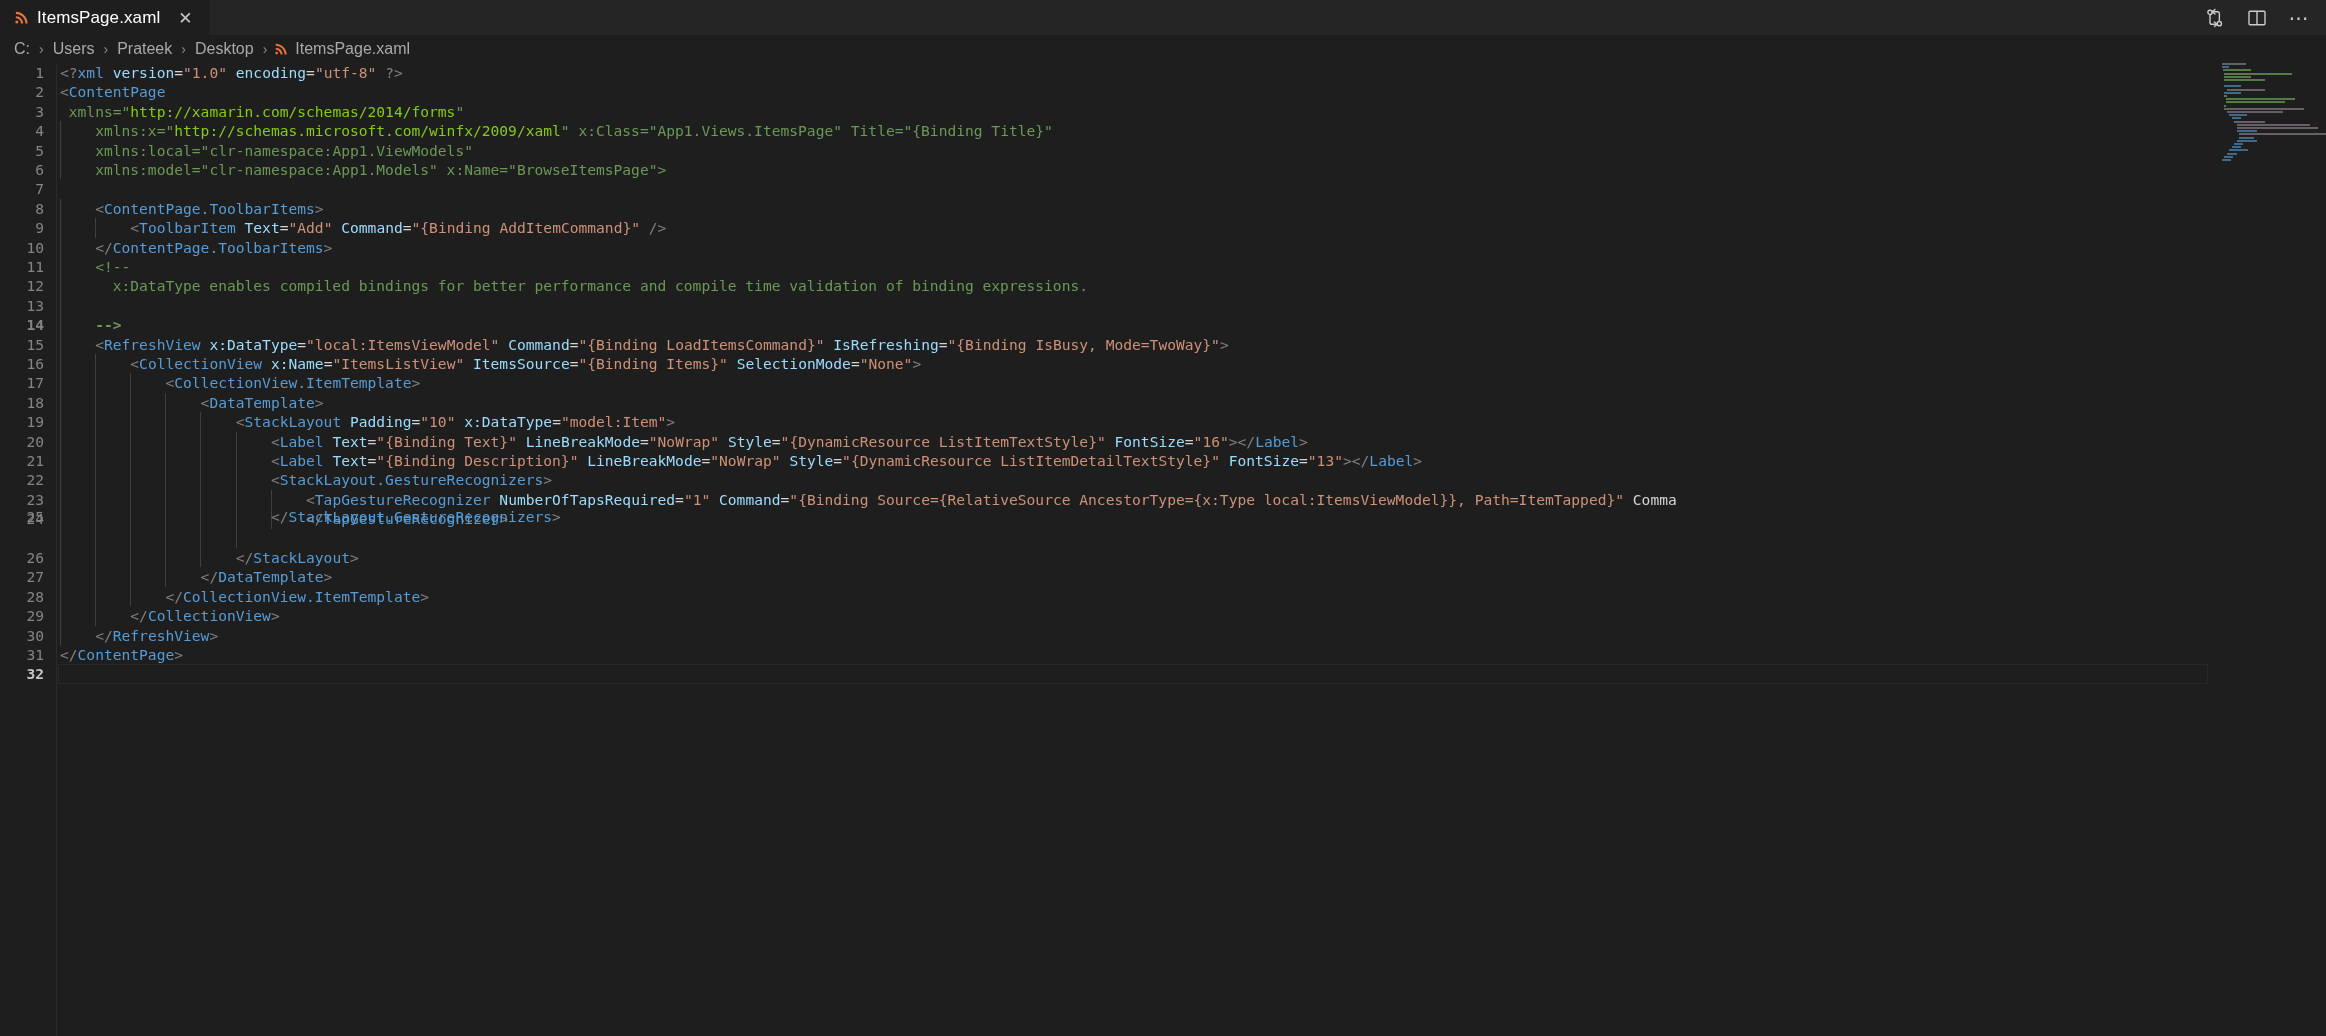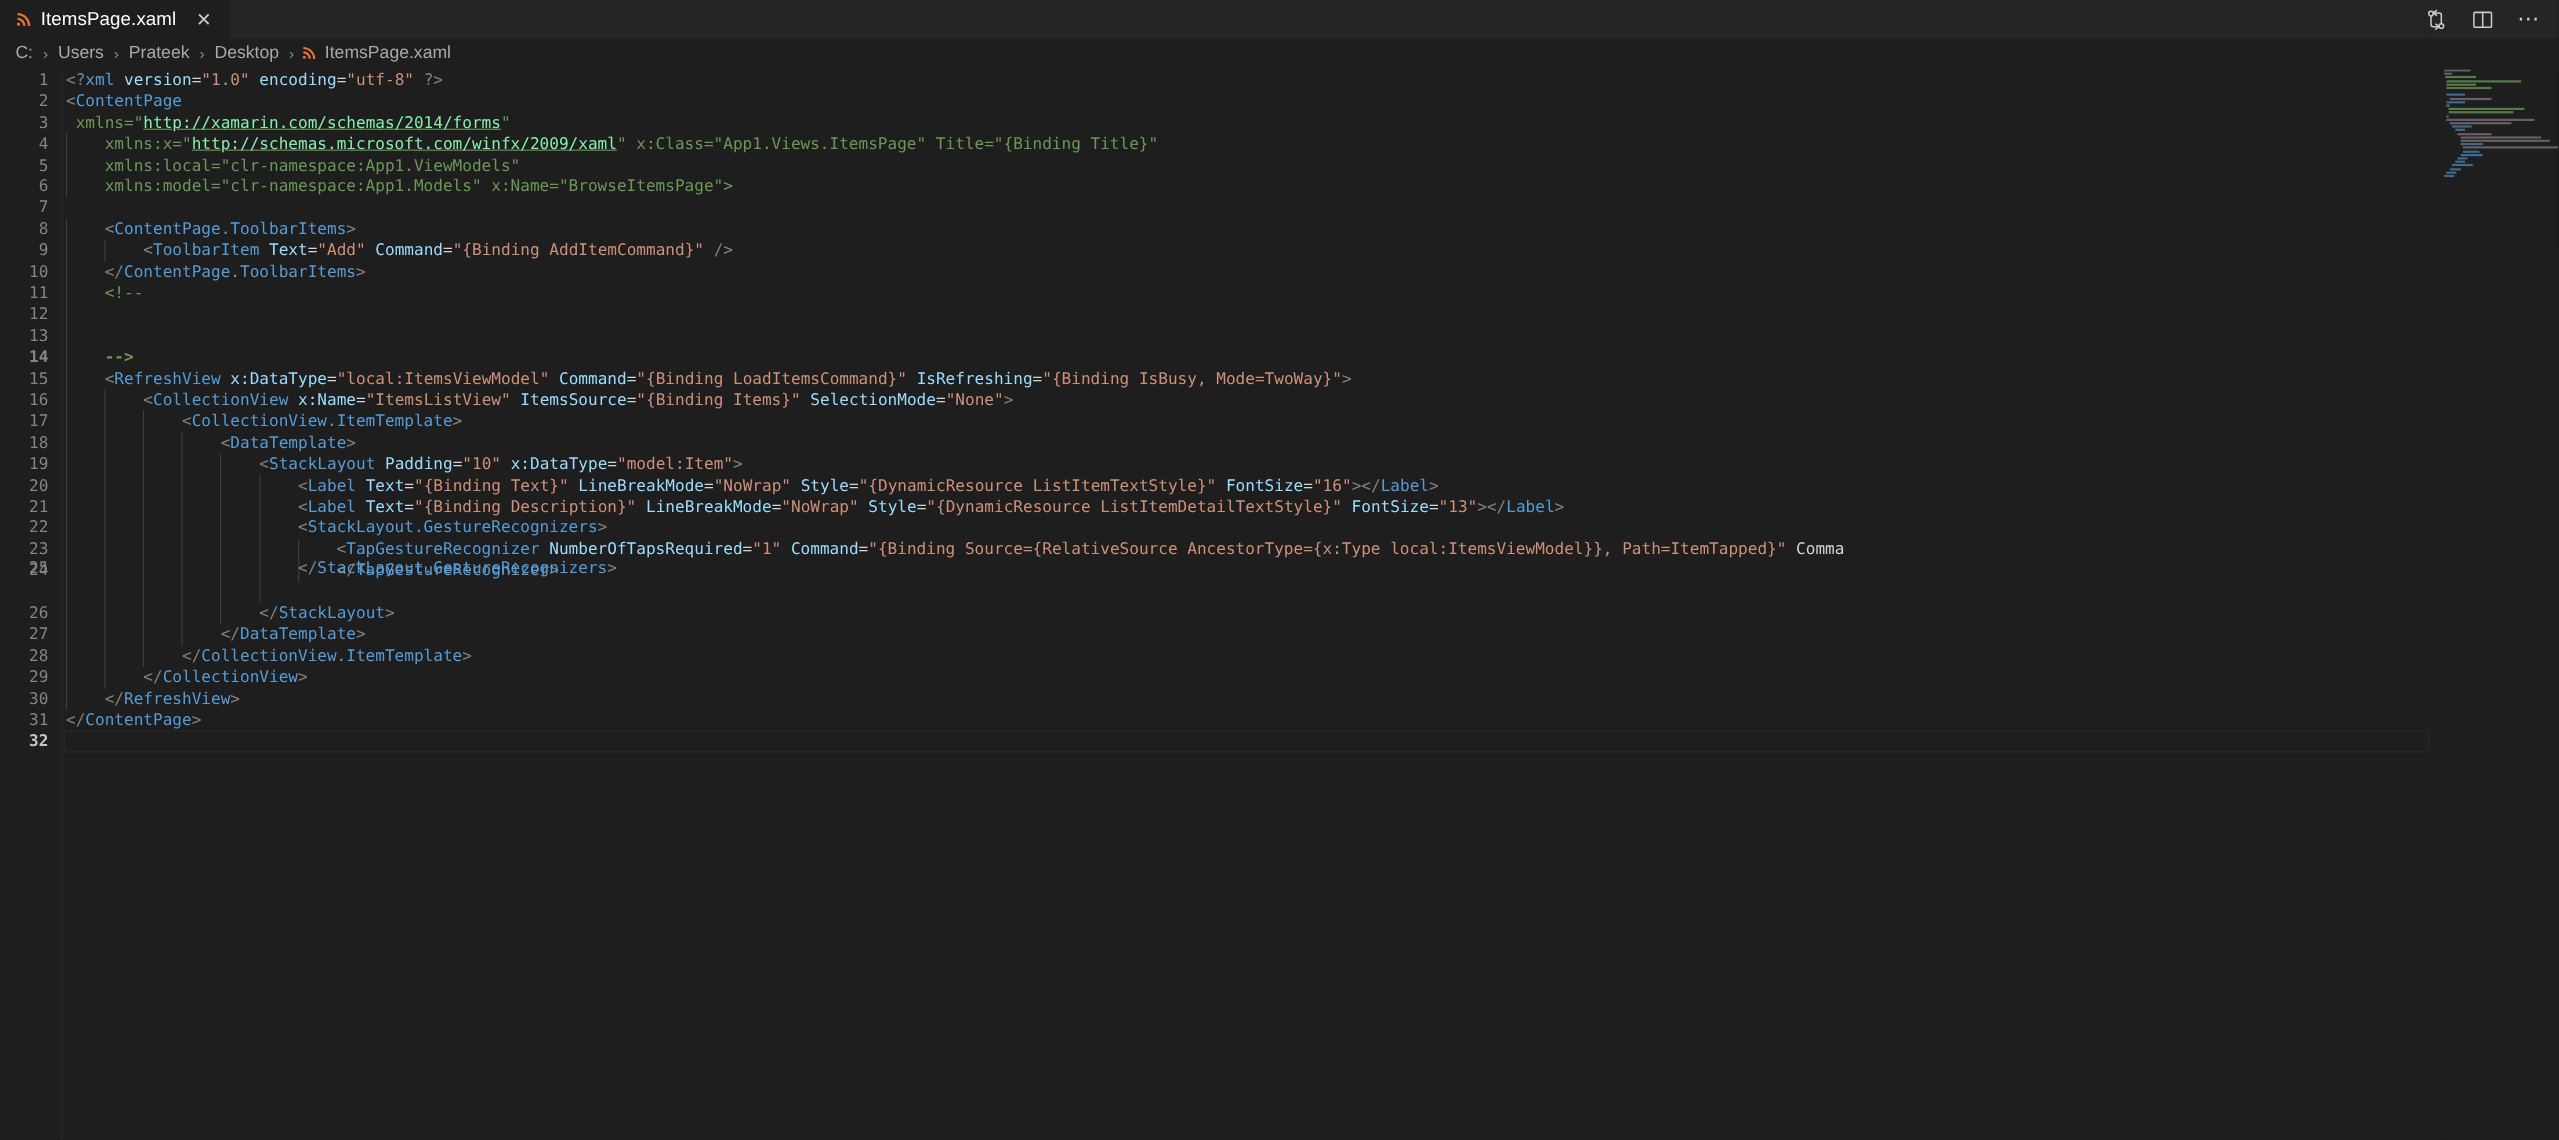--- a/index.html
+++ b/index.html
@@ -125,21 +125,21 @@
   .guide { position: absolute; width: 1px; background: #404040; }
 
   
   .t-tag   { color: #569cd6; }
   .t-attr  { color: #9cdcfe; }
   .t-str   { color: #ce9178; }
   .t-punc  { color: #808080; }
   .t-eq    { color: #d4d4d4; }
   .t-plain { color: #d4d4d4; }
   .t-comment { color: #6a9955; }
-  .t-link-c { color: #86efac; text-decoration: underline; text-decoration-color:#6a9955;text-align:right; }
+  .t-link-c { color: #84cc16; text-decoration-color:#6a9955;text-align:right; }
 
   
   .minimap {
     position: absolute;
     top: 0; left: 2215px;
     width: 111px; height: 973px;
     background: #1e1e1e;
     overflow: hidden;
   }
   .mm-line { position: absolute; height: 2px; }
@@ -292,21 +292,21 @@
         <div class="line" style="top: 19.4px; position: absolute; left: 0px; width: 2215px;"><span class="ln">2</span><span class="code"><span class="t-punc">&lt;</span><span class="t-tag">ContentPage</span></span></div>
         <div class="line" style="top: 38.8px; position: absolute; left: 0px; width: 2215px;"><span class="ln">3</span><span class="code"> <span class="t-comment">xmlns="<span class="t-link-c">http://xamarin.com/schemas/2014/forms</span>"</span></span></div>
         <div class="line" style="top: 58.2px; position: absolute; left: 0px; width: 2215px;"><span class="ln">4</span><span class="code">    <span class="t-comment">xmlns:x="<span class="t-link-c">http://schemas.microsoft.com/winfx/2009/xaml</span>" x:Class="App1.Views.ItemsPage" Title="{Binding Title}"</span></span></div>
         <div class="line" style="top: 77.6px; position: absolute; left: 0px; width: 2215px;"><span class="ln">5</span><span class="code">    <span class="t-comment">xmlns:local="clr-namespace:App1.ViewModels"</span></span></div>
         <div class="line" style="top: 97px; position: absolute; left: 0px; width: 2215px;"><span class="ln">6</span><span class="code">    <span class="t-comment">xmlns:model="clr-namespace:App1.Models" x:Name="BrowseItemsPage"&gt;</span></span></div>
         <div class="line" style="top: 116.4px; position: absolute; left: 0px; width: 2215px;"><span class="ln">7</span><span class="code"></span></div>
         <div class="line" style="top: 135.8px; position: absolute; left: 0px; width: 2215px;"><span class="ln">8</span><span class="code">    <span class="t-punc">&lt;</span><span class="t-tag">ContentPage.ToolbarItems</span><span class="t-punc">&gt;</span></span></div>
         <div class="line" style="top: 155.2px; position: absolute; left: 0px; width: 2215px;"><span class="ln">9</span><span class="code">        <span class="t-punc">&lt;</span><span class="t-tag">ToolbarItem</span> <span class="t-attr">Text</span><span class="t-eq">=</span><span class="t-str">"Add"</span> <span class="t-attr">Command</span><span class="t-eq">=</span><span class="t-str">"{Binding AddItemCommand}"</span> <span class="t-punc">/&gt;</span></span></div>
         <div class="line" style="top: 174.6px; position: absolute; left: 0px; width: 2215px;"><span class="ln">10</span><span class="code">    <span class="t-punc">&lt;/</span><span class="t-tag">ContentPage.ToolbarItems</span><span class="t-punc">&gt;</span></span></div>
         <div class="line" style="top: 194px; position: absolute; left: 0px; width: 2215px;"><span class="ln">11</span><span class="code"><span class="t-comment">    &lt;!--</span></span></div>
-        <div class="line" style="top: 213.4px; position: absolute; left: 0px; width: 2215px;"><span class="ln">12</span></div>
+        <div class="line" style="top: 213.4px; position: absolute; left: 0px; width: 2215px;"><span class="ln">12</span><span class="code">      <span class="t-comment">x:DataType enables compiled bindings for better performance and compile time validation of binding expressions.</span></span></div>
         <div class="line" style="top: 232.8px; position: absolute; left: 0px; width: 2215px;"><span class="ln">13</span></div>
         <div class="line" style="top: 252.2px; position: absolute; left: 0px; width: 2215px; font-weight: bold;"><span class="ln">14</span><span class="code"><span class="t-comment">    --&gt;</span></span></div>
         <div class="line" style="top: 271.6px; position: absolute; left: 0px; width: 2215px;"><span class="ln">15</span><span class="code">    <span class="t-punc">&lt;</span><span class="t-tag">RefreshView</span> <span class="t-attr">x:DataType</span><span class="t-eq">=</span><span class="t-str">"local:ItemsViewModel"</span> <span class="t-attr">Command</span><span class="t-eq">=</span><span class="t-str">"{Binding LoadItemsCommand}"</span> <span class="t-attr">IsRefreshing</span><span class="t-eq">=</span><span class="t-str">"{Binding IsBusy, Mode=TwoWay}"</span><span class="t-punc">&gt;</span></span></div>
         <div class="line" style="top: 291px; position: absolute; left: 0px; width: 2215px;"><span class="ln">16</span><span class="code">        <span class="t-punc">&lt;</span><span class="t-tag">CollectionView</span> <span class="t-attr">x:Name</span><span class="t-eq">=</span><span class="t-str">"ItemsListView"</span> <span class="t-attr">ItemsSource</span><span class="t-eq">=</span><span class="t-str">"{Binding Items}"</span> <span class="t-attr">SelectionMode</span><span class="t-eq">=</span><span class="t-str">"None"</span><span class="t-punc">&gt;</span></span></div>
         <div class="line" style="top: 310.4px; position: absolute; left: 0px; width: 2215px;"><span class="ln">17</span><span class="code">            <span class="t-punc">&lt;</span><span class="t-tag">CollectionView.ItemTemplate</span><span class="t-punc">&gt;</span></span></div>
         <div class="line" style="top: 329.8px; position: absolute; left: 0px; width: 2215px;"><span class="ln">18</span><span class="code">                <span class="t-punc">&lt;</span><span class="t-tag">DataTemplate</span><span class="t-punc">&gt;</span></span></div>
         <div class="line" style="top: 349.2px; position: absolute; left: 0px; width: 2215px;"><span class="ln">19</span><span class="code">                    <span class="t-punc">&lt;</span><span class="t-tag">StackLayout</span> <span class="t-attr">Padding</span><span class="t-eq">=</span><span class="t-str">"10"</span> <span class="t-attr">x:DataType</span><span class="t-eq">=</span><span class="t-str">"model:Item"</span><span class="t-punc">&gt;</span></span></div>
         <div class="line" style="top: 368.6px; position: absolute; left: 0px; width: 2215px;"><span class="ln">20</span><span class="code">                        <span class="t-punc">&lt;</span><span class="t-tag">Label</span> <span class="t-attr">Text</span><span class="t-eq">=</span><span class="t-str">"{Binding Text}"</span> <span class="t-attr">LineBreakMode</span><span class="t-eq">=</span><span class="t-str">"NoWrap"</span> <span class="t-attr">Style</span><span class="t-eq">=</span><span class="t-str">"{DynamicResource ListItemTextStyle}"</span> <span class="t-attr">FontSize</span><span class="t-eq">=</span><span class="t-str">"16"</span><span class="t-punc">&gt;</span><span class="t-punc">&lt;/</span><span class="t-tag">Label</span><span class="t-punc">&gt;</span></span></div>
         <div class="line" style="top: 388px; position: absolute; left: 0px; width: 2215px;"><span class="ln">21</span><span class="code">                        <span class="t-punc">&lt;</span><span class="t-tag">Label</span> <span class="t-attr">Text</span><span class="t-eq">=</span><span class="t-str">"{Binding Description}"</span> <span class="t-attr">LineBreakMode</span><span class="t-eq">=</span><span class="t-str">"NoWrap"</span> <span class="t-attr">Style</span><span class="t-eq">=</span><span class="t-str">"{DynamicResource ListItemDetailTextStyle}"</span> <span class="t-attr">FontSize</span><span class="t-eq">=</span><span class="t-str">"13"</span><span class="t-punc">&gt;</span><span class="t-punc">&lt;/</span><span class="t-tag">Label</span><span class="t-punc">&gt;</span></span></div>
         <div class="line" style="top: 407.4px; position: absolute; left: 0px; width: 2215px;"><span class="ln">22</span><span class="code">                        <span class="t-punc">&lt;</span><span class="t-tag">StackLayout.GestureRecognizers</span><span class="t-punc">&gt;</span></span></div>

